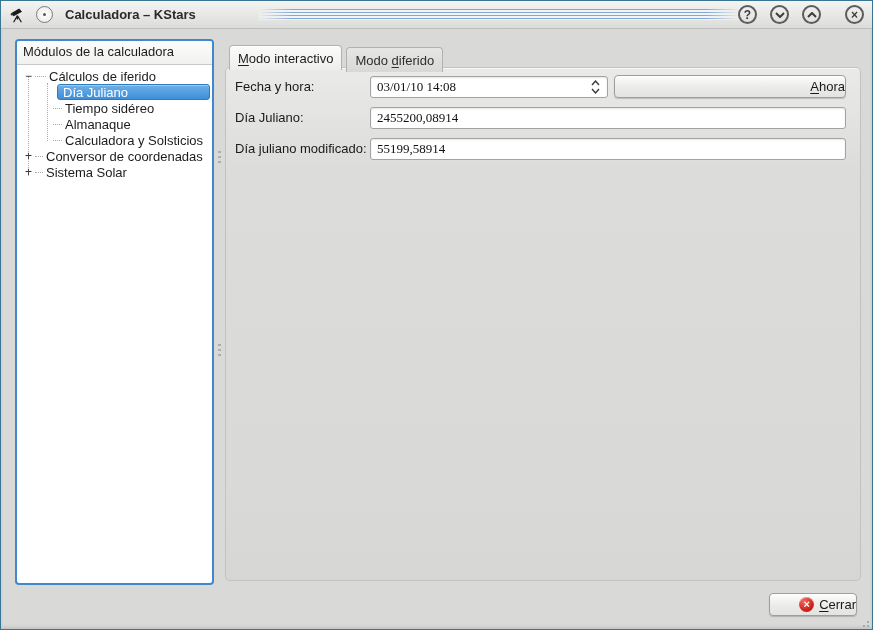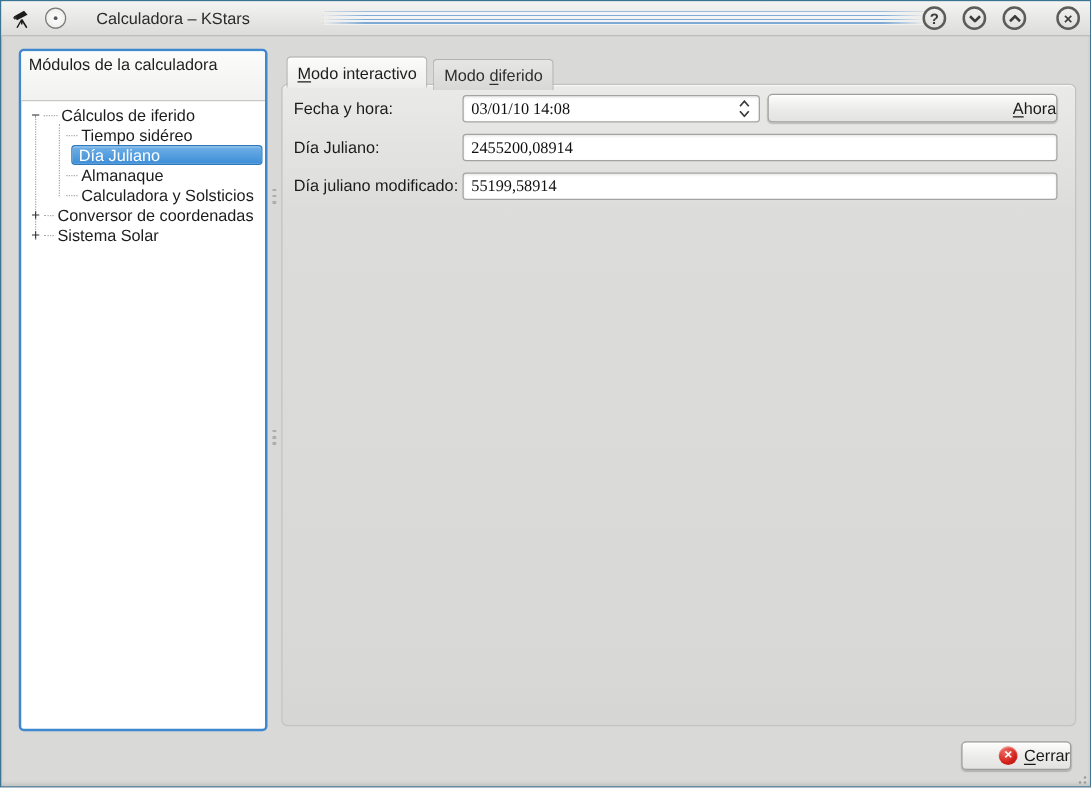--- a/index.html
+++ b/index.html
@@ -23,21 +23,21 @@
   .tb-icon { width:18px; height:18px; margin-left:8px; }
   .tb-menu {
     width:17px; height:17px; margin-left:9px; border-radius:50%;
     border:1px solid #7a7a78; background:radial-gradient(#ffffff, #e8e8e6);
     position:relative;
   }
   .tb-menu::after {
     content:""; position:absolute; left:6px; top:6px; width:3px; height:3px;
     border-radius:50%; background:#55555a;
   }
-  .tb-title { margin-left:24px; font-size:13px; font-weight:normal; color:#2a2a2a; white-space:nowrap; }
+  .tb-title { margin-left:12px; font-size:13px; font-weight:bold; color:#2a2a2a; white-space:nowrap; }
   .tb-stripes {
     position:absolute; left:258px; right:133px; top:8px; height:11px;
     background:repeating-linear-gradient(180deg,
       #7da9d4 0px, #7da9d4 1px, #f2f4f6 1px, #f2f4f6 3px);
     border-radius:1px;
   }
   .tb-stripes::after {
     content:""; position:absolute; inset:0;
     background:linear-gradient(90deg, #ededeb, rgba(237,237,235,0) 7%,
       rgba(237,237,235,0) 93%, #ededeb);
@@ -53,21 +53,21 @@
   .tb-btn.closebtn { margin-left:24px; }
   .tb-btn svg { display:block; }
 
   
   .sidebar {
     position:absolute; left:14px; top:38px; width:199px; height:546px;
     background:#ffffff; border:2px solid #3f87cf; border-radius:4px;
     overflow:hidden;
   }
   .tree-header {
-    height:40px; line-height:22px; padding-left:6px;
+    height:24px; line-height:22px; padding-left:6px;
     font-size:13px; color:#1d1d1d;
     background:linear-gradient(#fcfcfb,#f1f1ef);
     border-bottom:1px solid #c9c9c7;
   }
   .tree { position:relative; padding-top:3px; }
   .guide { position:absolute; border-left:1px dotted #a8a8a6; width:0; }
   .guide-root { left:11px; top:11px; height:100px; }
   .guide-child { left:30px; top:18px; height:58px; }
   .trow { height:16px; display:flex; align-items:center; font-size:13px; color:#1c1c1c; position:relative; }
   .toggle {
@@ -213,29 +213,29 @@
     <div class="tree">
       <div class="guide guide-root"></div>
       <div class="guide guide-child"></div>
 
       <div class="trow">
         <span class="toggle">−</span>
         <span class="dash long"></span>
         <span class="tlabel">Cálculos de iferido</span>
       </div>
 
-      <div class="trow lvl1">
-        <span class="dash"></span>
-        <span class="tlabel">Tiempo sidéreo</span>
-      </div>
-
       <div class="trow selrow">
         <span class="sel">
           <span class="tlabel">Día Juliano</span>
         </span>
+      </div>
+
+      <div class="trow lvl1">
+        <span class="dash"></span>
+        <span class="tlabel">Tiempo sidéreo</span>
       </div>
 
       <div class="trow lvl1">
         <span class="dash"></span>
         <span class="tlabel">Almanaque</span>
       </div>
 
       <div class="trow lvl1">
         <span class="dash"></span>
         <span class="tlabel">Calculadora y Solsticios</span>

